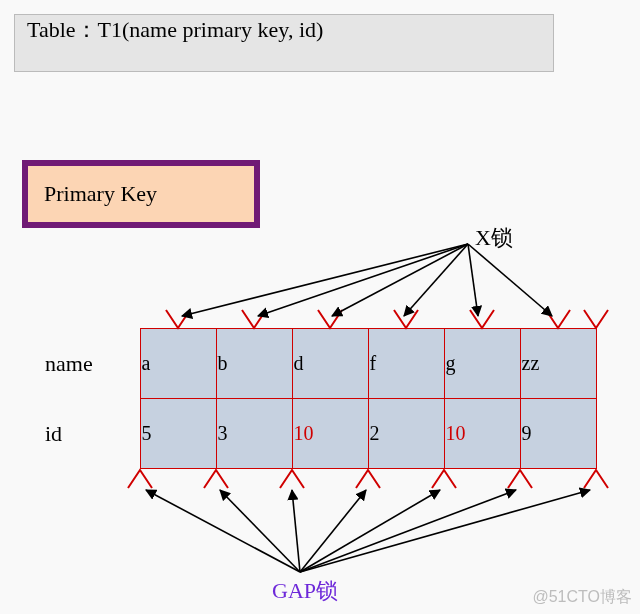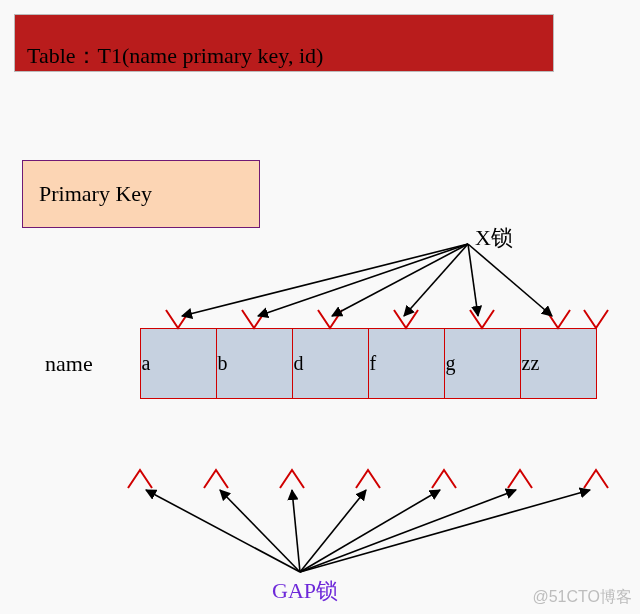--- a/index.html
+++ b/index.html
@@ -10,36 +10,36 @@
     background: #f9f9f9;
     font-family: "SimSun", "Songti SC", serif;
     overflow: hidden;
   }
   .header-box {
     position: absolute;
     left: 14px;
     top: 14px;
     width: 540px;
     height: 58px;
-    background: #b91c1c;
+    background: #e5e5e5;
     border: 1px solid #bbb;
     display: flex;
-    align-items: flex-end;
+    align-items: flex-start;
     padding-left: 12px;
     font-size: 22px;
     box-sizing: border-box;
   }
   .pk-box {
     position: absolute;
     left: 22px;
     top: 160px;
     width: 238px;
     height: 68px;
     background: #fcd5b4;
-    border: 1px solid #701a75;
+    border: 6px solid #701a75;
     display: flex;
     align-items: center;
     padding-left: 16px;
     font-size: 22px;
     box-sizing: border-box;
   }
   .x-lock-label {
     position: absolute;
     left: 475px;
     top: 223px;
@@ -112,20 +112,29 @@
   <tbody>
       <tr>
     <td class="rh">name</td>
     <td class="cell">a</td>
     <td class="cell">b</td>
     <td class="cell">d</td>
     <td class="cell">f</td>
     <td class="cell">g</td>
     <td class="cell">zz</td>
   </tr>
+  <tr>
+    <td class="rh">id</td>
+    <td class="cell">5</td>
+    <td class="cell">3</td>
+    <td class="cell red-val">10</td>
+    <td class="cell">2</td>
+    <td class="cell red-val">10</td>
+    <td class="cell">9</td>
+  </tr>
 </tbody>
   </table>
 
 <div class="gap-lock-label">GAP锁</div>
 
 <div class="watermark">@51CTO博客</div>
 
 <svg class="overlay" viewBox="0 0 640 614">
   <defs>
     <marker id="ah" viewBox="0 0 10 10" refX="9" refY="5" markerWidth="7" markerHeight="7" orient="auto-start-reverse">

